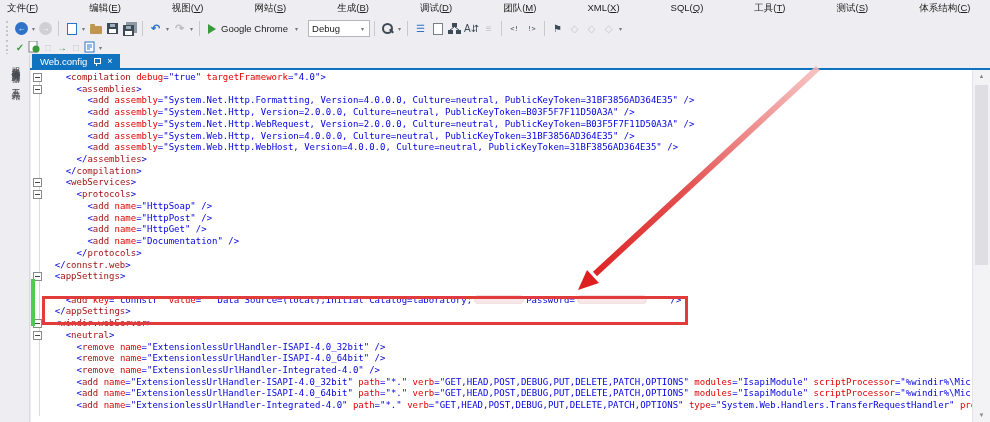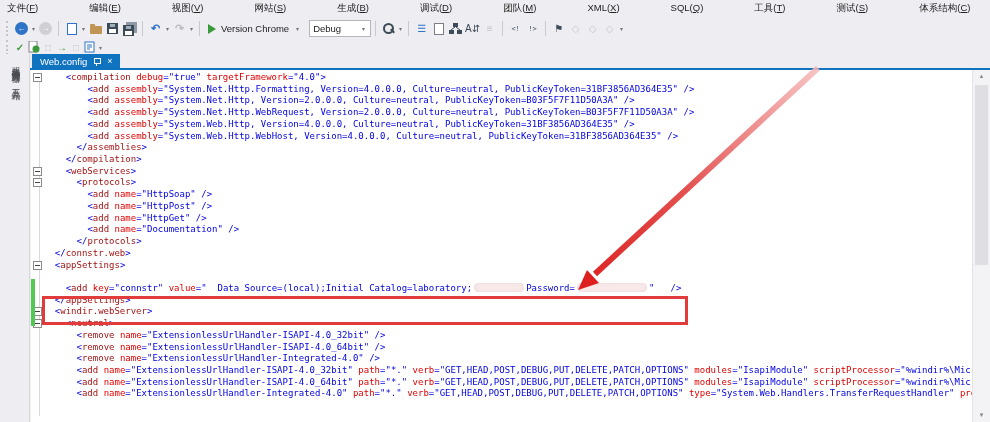--- a/index.html
+++ b/index.html
@@ -130,21 +130,21 @@
       <span class="uglyph">↶</span>
     </span>
   <span class="caret">▾</span>
   <span class="ti">
       <span class="uglyph gray">↷</span>
     </span>
   <span class="caret">▾</span>
   <span class="sep"></span>
   <span class="runbtn">
     <span class="playtri"></span>
-    <span>Version Chrome</span>
+    <span>Google Chrome</span>
     <span class="caret" style="margin-left:5px">▾</span>
   </span>
   <span class="combo">
     <span>Debug</span>
     <span class="caret">▾</span>
   </span>
   <span class="sep"></span>
   <span class="ti">
       <span class="mag"></span>
     </span>
@@ -239,20 +239,26 @@
 </div>
 
 <div class="editor">
   <div class="guide"></div>
   <div id="code-lines">
       <div class="row">
         <span class="gut">
           <span class="fold"></span>
         </span>
         <pre class="code"><span class="s-b"> </span><span class="s-b"> </span><span class="s-b"> </span><span class="s-b"> </span><span class="s-b">&lt;</span><span class="s-e">compilation</span><span class="s-b"> </span><span class="s-a">debug</span><span class="s-b">=</span><span class="s-b">"</span><span class="s-b">true"</span><span class="s-b"> </span><span class="s-a">targetFramework</span><span class="s-b">=</span><span class="s-b">"</span><span class="s-b">4.0"</span><span class="s-b">&gt;</span></pre>
+      </div>
+      <div class="row">
+        <span class="gut">
+          <span class="fold"></span>
+        </span>
+        <pre class="code"><span class="s-b"> </span><span class="s-b"> </span><span class="s-b"> </span><span class="s-b"> </span><span class="s-b"> </span><span class="s-b"> </span><span class="s-b">&lt;</span><span class="s-e">assemblies</span><span class="s-b">&gt;</span></pre>
       </div>
       <div class="row">
         <span class="gut"></span>
         <pre class="code"><span class="s-b"> </span><span class="s-b"> </span><span class="s-b"> </span><span class="s-b"> </span><span class="s-b"> </span><span class="s-b"> </span><span class="s-b"> </span><span class="s-b"> </span><span class="s-b">&lt;</span><span class="s-e">add</span><span class="s-b"> </span><span class="s-a">assembly</span><span class="s-b">=</span><span class="s-b">"</span><span class="s-b">System.Net.Http.Formatting, Version=4.0.0.0, Culture=neutral, PublicKeyToken=31BF3856AD364E35"</span><span class="s-b"> </span><span class="s-b">/</span><span class="s-b">&gt;</span></pre>
       </div>
       <div class="row">
         <span class="gut"></span>
         <pre class="code"><span class="s-b"> </span><span class="s-b"> </span><span class="s-b"> </span><span class="s-b"> </span><span class="s-b"> </span><span class="s-b"> </span><span class="s-b"> </span><span class="s-b"> </span><span class="s-b">&lt;</span><span class="s-e">add</span><span class="s-b"> </span><span class="s-a">assembly</span><span class="s-b">=</span><span class="s-b">"</span><span class="s-b">System.Net.Http, Version=2.0.0.0, Culture=neutral, PublicKeyToken=B03F5F7F11D50A3A"</span><span class="s-b"> </span><span class="s-b">/</span><span class="s-b">&gt;</span></pre>
       </div>
       <div class="row">

